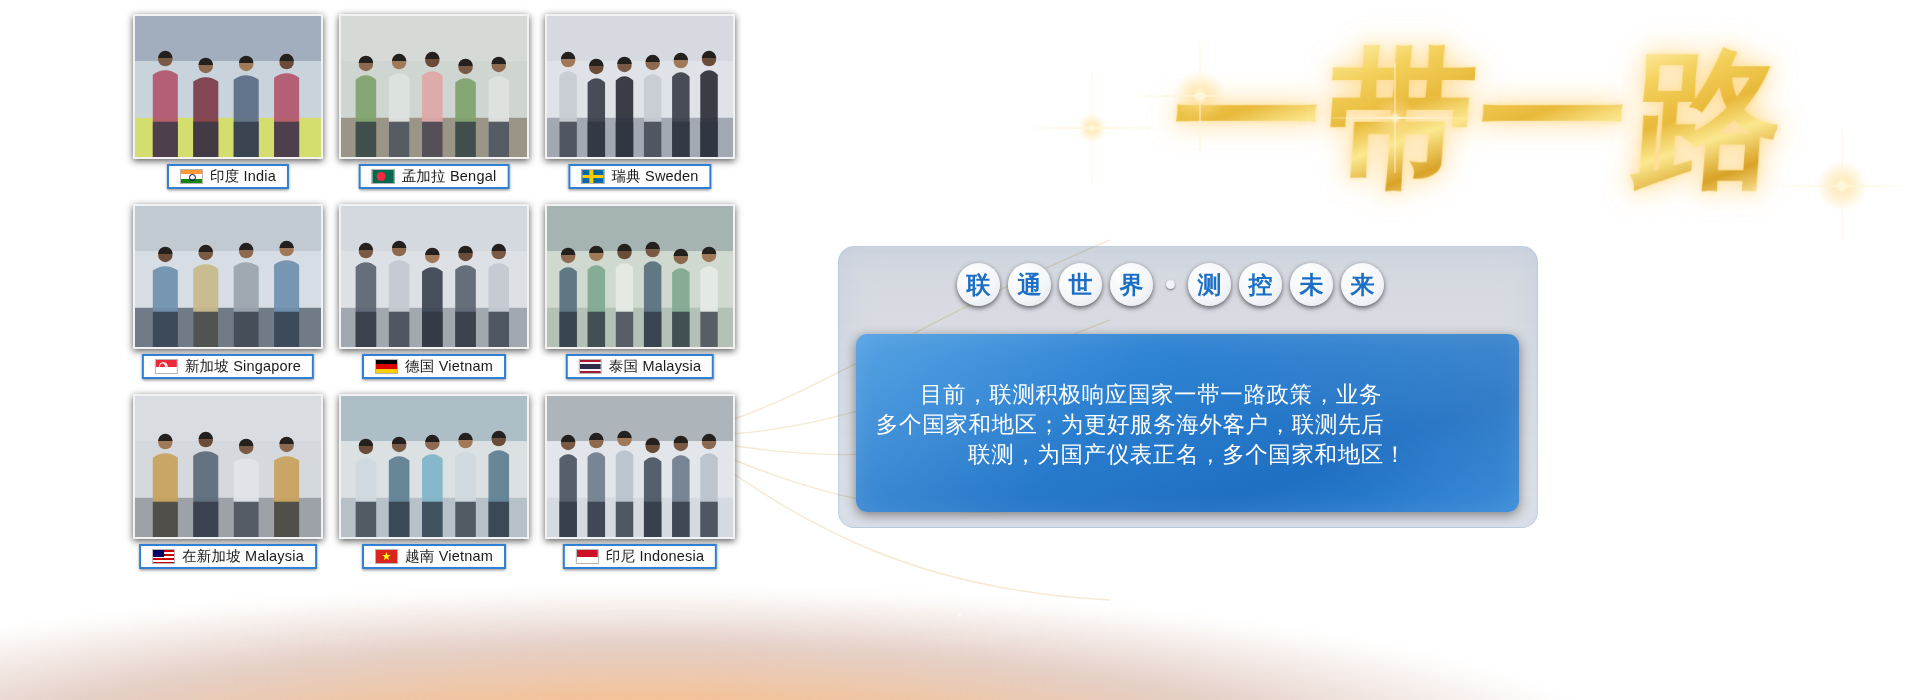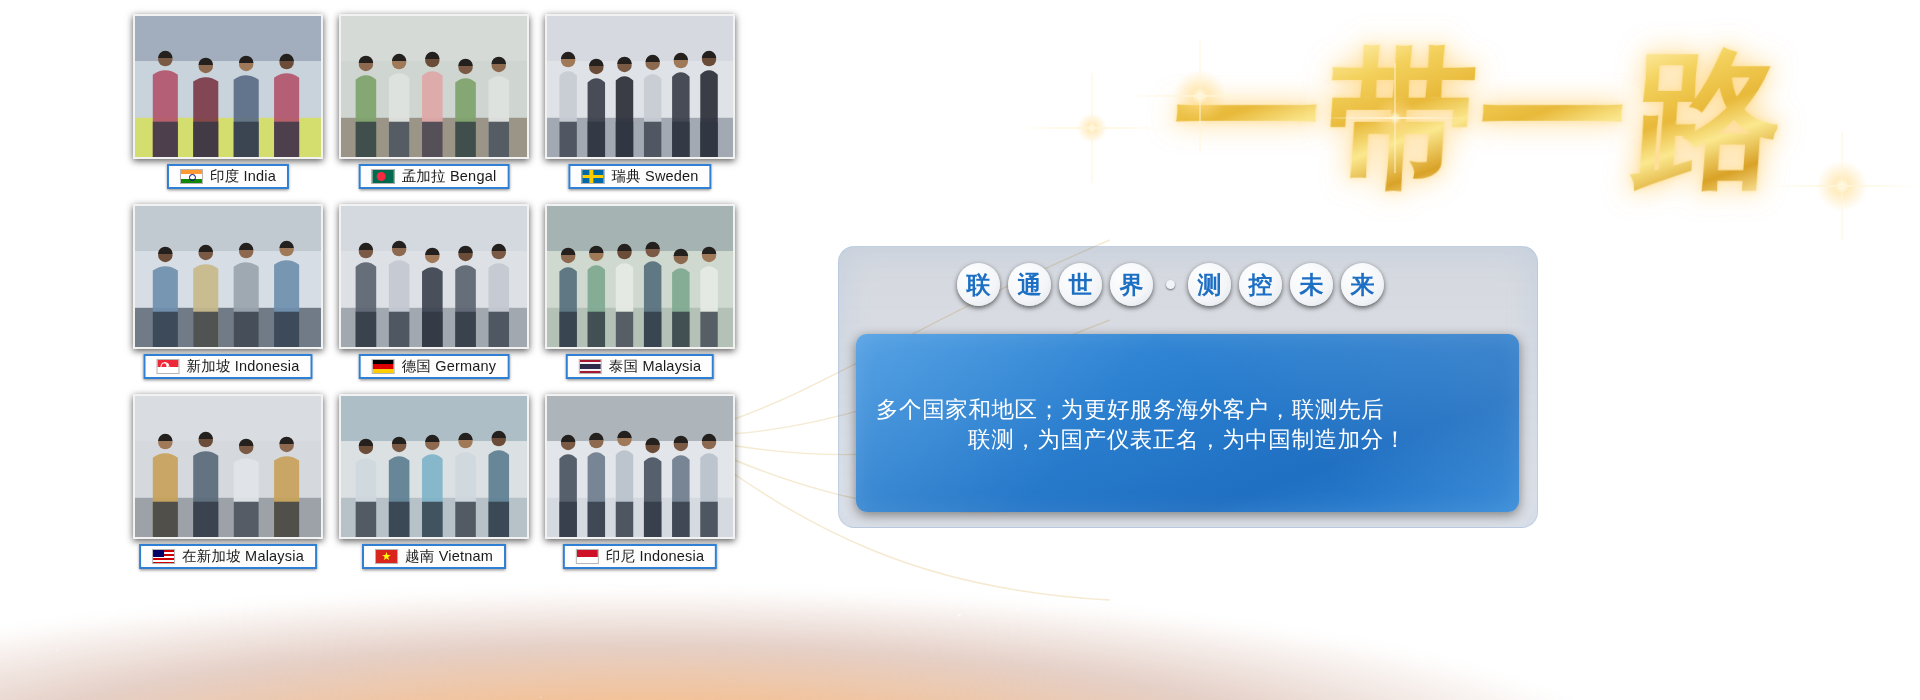--- a/index.html
+++ b/index.html
@@ -473,21 +473,21 @@
             <path d="M106.18695652173913,45 A7.4,7.4 0 0 1 120.98695652173915,45 Z" fill="#23201e"></path>
             <path d="M142.08695652173913,145 L142.08695652173913,60 Q154.8913043478261,51 167.69565217391306,60 L167.69565217391306,145 Z" fill="#6f8fae" opacity="0.92"></path>
             <rect x="142.08695652173913" y="108" width="25.608695652173914" height="37" fill="#2f3742" opacity="0.78"></rect>
             <circle cx="154.8913043478261" cy="44" r="7.4" fill="#a07a58"></circle>
             <path d="M147.4913043478261,43 A7.4,7.4 0 0 1 162.2913043478261,43 Z" fill="#23201e"></path>
             <rect width="190" height="145" fill="none"></rect>
           </svg>
         </div>
         <div class="caption">
           <span class="flag flag-singapore"></span>
-          <span class="cap-text">新加坡 Indonesia</span>
+          <span class="cap-text">新加坡 Singapore</span>
         </div>
       </div>
       <div class="photo-cell">
         <div class="photo-frame">
           <svg class="photo-art" viewBox="0 0 190 145" preserveAspectRatio="none">
             <rect x="0" y="0" width="190" height="145" fill="#dde1e6"></rect>
             <rect x="0" y="104" width="190" height="41" fill="#8d949d" opacity="0.75"></rect>
             <rect x="0" y="0" width="190" height="46" fill="#c3c9d1" opacity="0.35"></rect>
             <path d="M14.928571428571429,145 L14.928571428571429,62 Q25.446428571428573,53 35.964285714285715,62 L35.964285714285715,145 Z" fill="#5b6471" opacity="0.92"></path>
             <rect x="14.928571428571429" y="108" width="21.03571428571429" height="37" fill="#2f3742" opacity="0.78"></rect>
@@ -507,21 +507,21 @@
             <path d="M119.83214285714286,48 A7.4,7.4 0 0 1 134.63214285714287,48 Z" fill="#23201e"></path>
             <path d="M150.64285714285717,145 L150.64285714285717,63 Q161.1607142857143,54 171.67857142857144,63 L171.67857142857144,145 Z" fill="#c3c9d1" opacity="0.92"></path>
             <rect x="150.64285714285717" y="108" width="21.03571428571429" height="37" fill="#2f3742" opacity="0.78"></rect>
             <circle cx="161.1607142857143" cy="47" r="7.4" fill="#7a5a44"></circle>
             <path d="M153.7607142857143,46 A7.4,7.4 0 0 1 168.5607142857143,46 Z" fill="#23201e"></path>
             <rect width="190" height="145" fill="none"></rect>
           </svg>
         </div>
         <div class="caption">
           <span class="flag flag-germany"></span>
-          <span class="cap-text">德国 Germany</span>
+          <span class="cap-text">德国 Vietnam</span>
         </div>
       </div>
       <div class="photo-cell">
         <div class="photo-frame">
           <svg class="photo-art" viewBox="0 0 190 145" preserveAspectRatio="none">
             <rect x="0" y="0" width="190" height="145" fill="#cfd9cf"></rect>
             <rect x="0" y="104" width="190" height="41" fill="#a9b8ae" opacity="0.75"></rect>
             <rect x="0" y="0" width="190" height="46" fill="#56707e" opacity="0.35"></rect>
             <path d="M12.66666666666667,145 L12.66666666666667,67 Q21.590909090909093,58 30.515151515151516,67 L30.515151515151516,145 Z" fill="#56707e" opacity="0.92"></path>
             <rect x="12.66666666666667" y="108" width="17.848484848484848" height="37" fill="#2f3742" opacity="0.78"></rect>
@@ -690,21 +690,22 @@
       </div>
       <div class="slogan-badge">
         <span>未</span>
       </div>
       <div class="slogan-badge">
         <span>来</span>
       </div>
     </div>
 
   <div id="blue-text-box">
+      <div class="bt-line indent">目前，联测积极响应国家一带一路政策，业务</div>
       <div class="bt-line">多个国家和地区；为更好服务海外客户，联测先后</div>
-      <div class="bt-line center">联测，为国产仪表正名，为中国制造加分！</div>
+      <div class="bt-line center">联测，为国产仪表正名，多个国家和地区！</div>
     </div>
 
 <div class="sparkle" style="left: 1170px; top: 66px; width: 60px; height: 60px;"></div>
     <div class="sparkle" style="left: 1370px; top: 93px; width: 50px; height: 50px;"></div>
     <div class="sparkle" style="left: 1813px; top: 157px; width: 58px; height: 58px;"></div>
     <div class="sparkle" style="left: 1075px; top: 111px; width: 34px; height: 34px;"></div>
   </div>
 
 </body></html>

